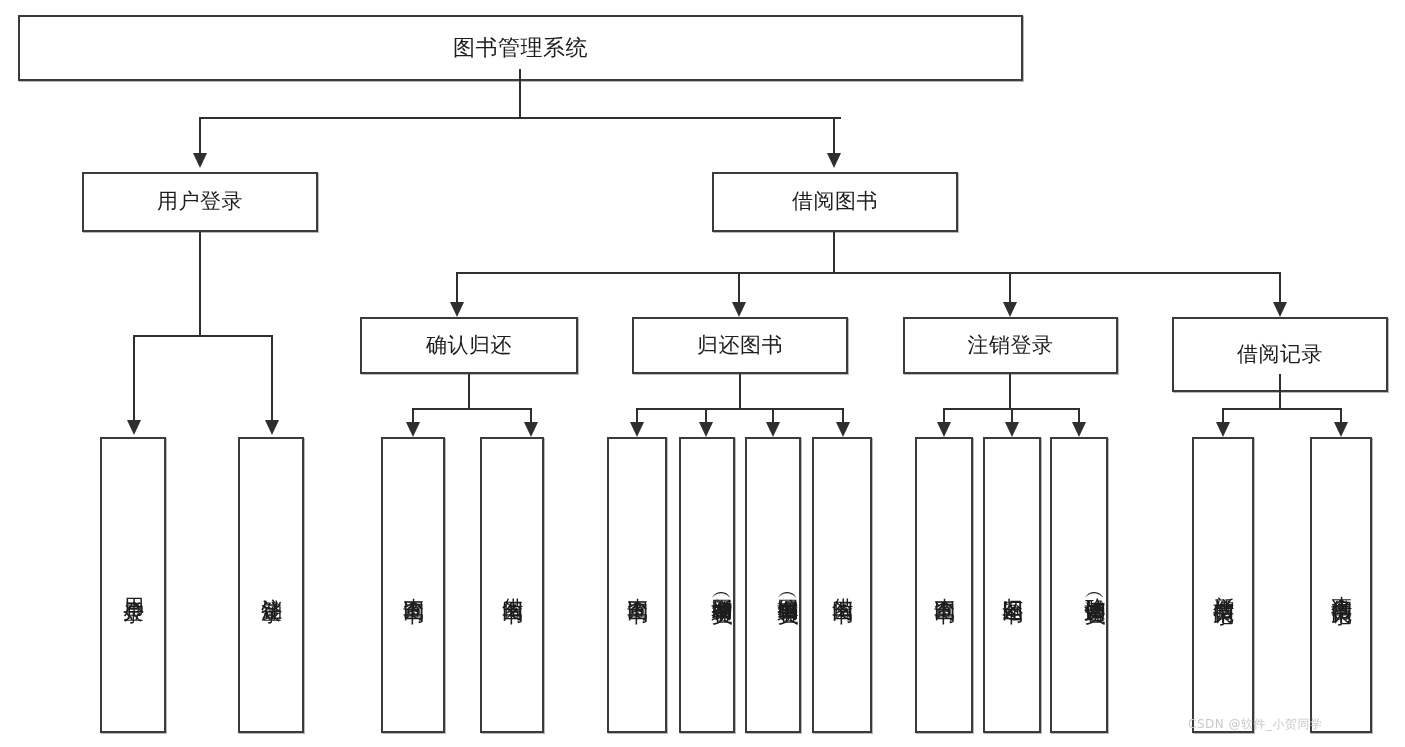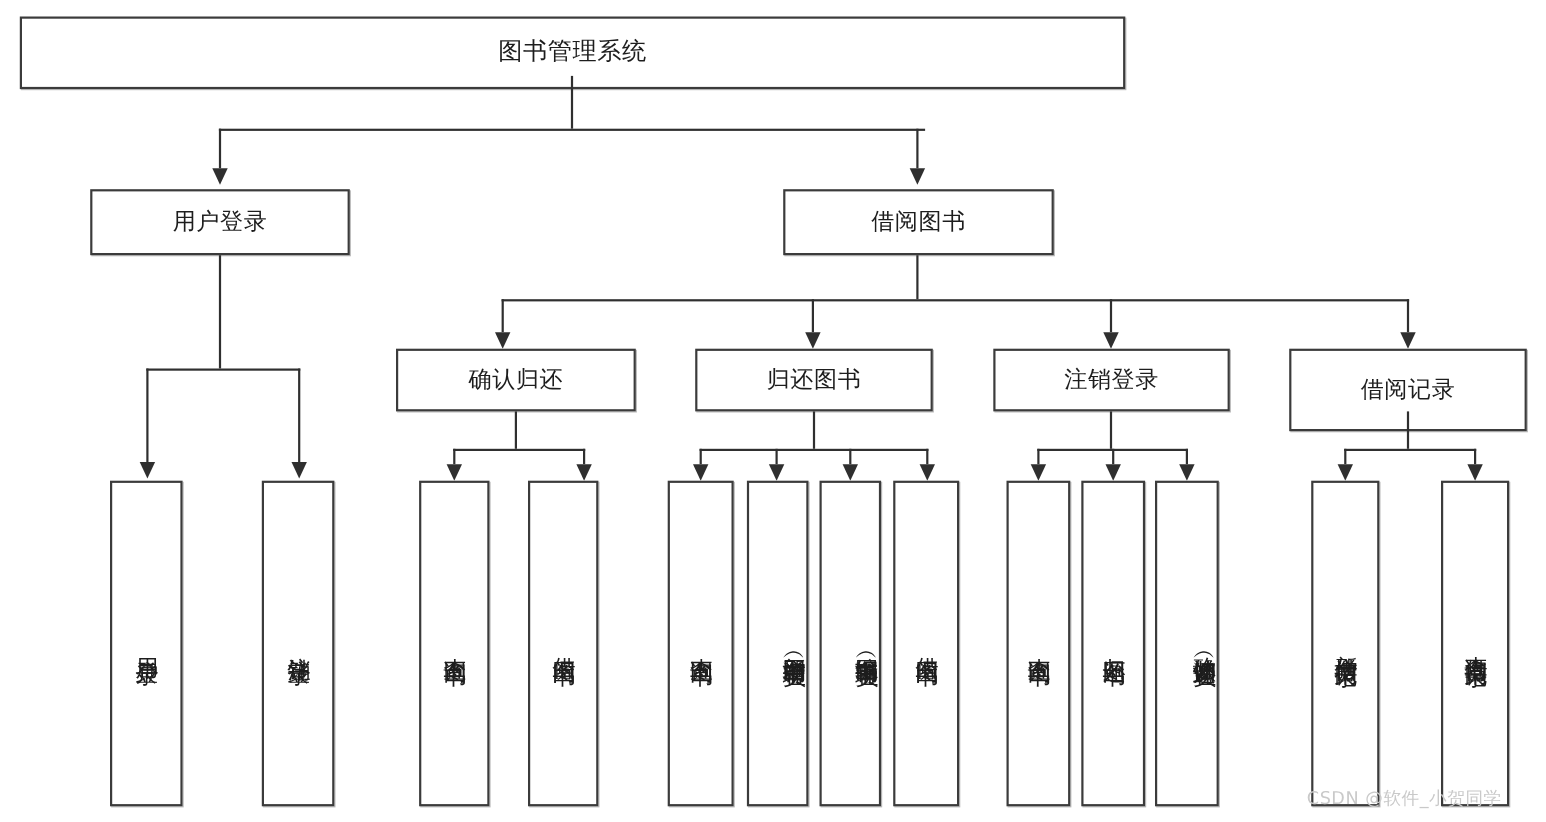--- a/index.html
+++ b/index.html
@@ -61,21 +61,21 @@
   .arrow{
     position:absolute;
     width:0;height:0;
     border-left:7px solid transparent;
     border-right:7px solid transparent;
     border-top:15px solid #2f2f2f;
   }
   
   .watermark{
     position:absolute;
-    font-size:16px;
+    font-size:12px;
     color:#c9c9c9;
     white-space:nowrap;
     letter-spacing:.5px;
   }
 </style>
 </head>
 <body>
 
 <div id="canvas">
 

